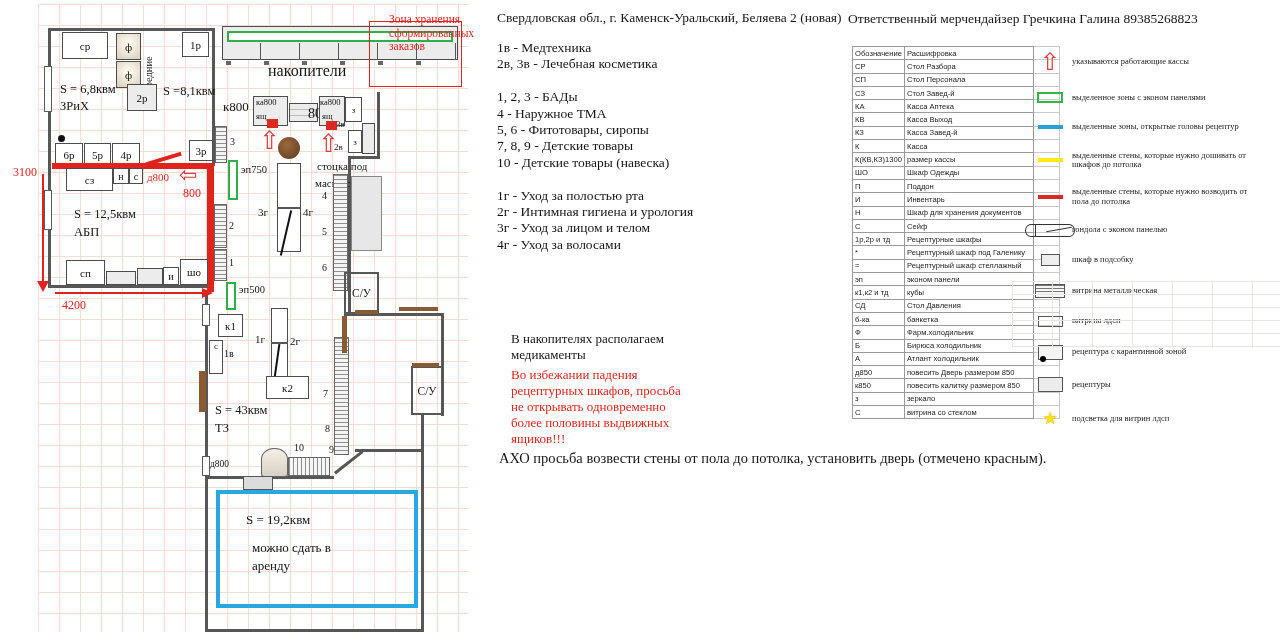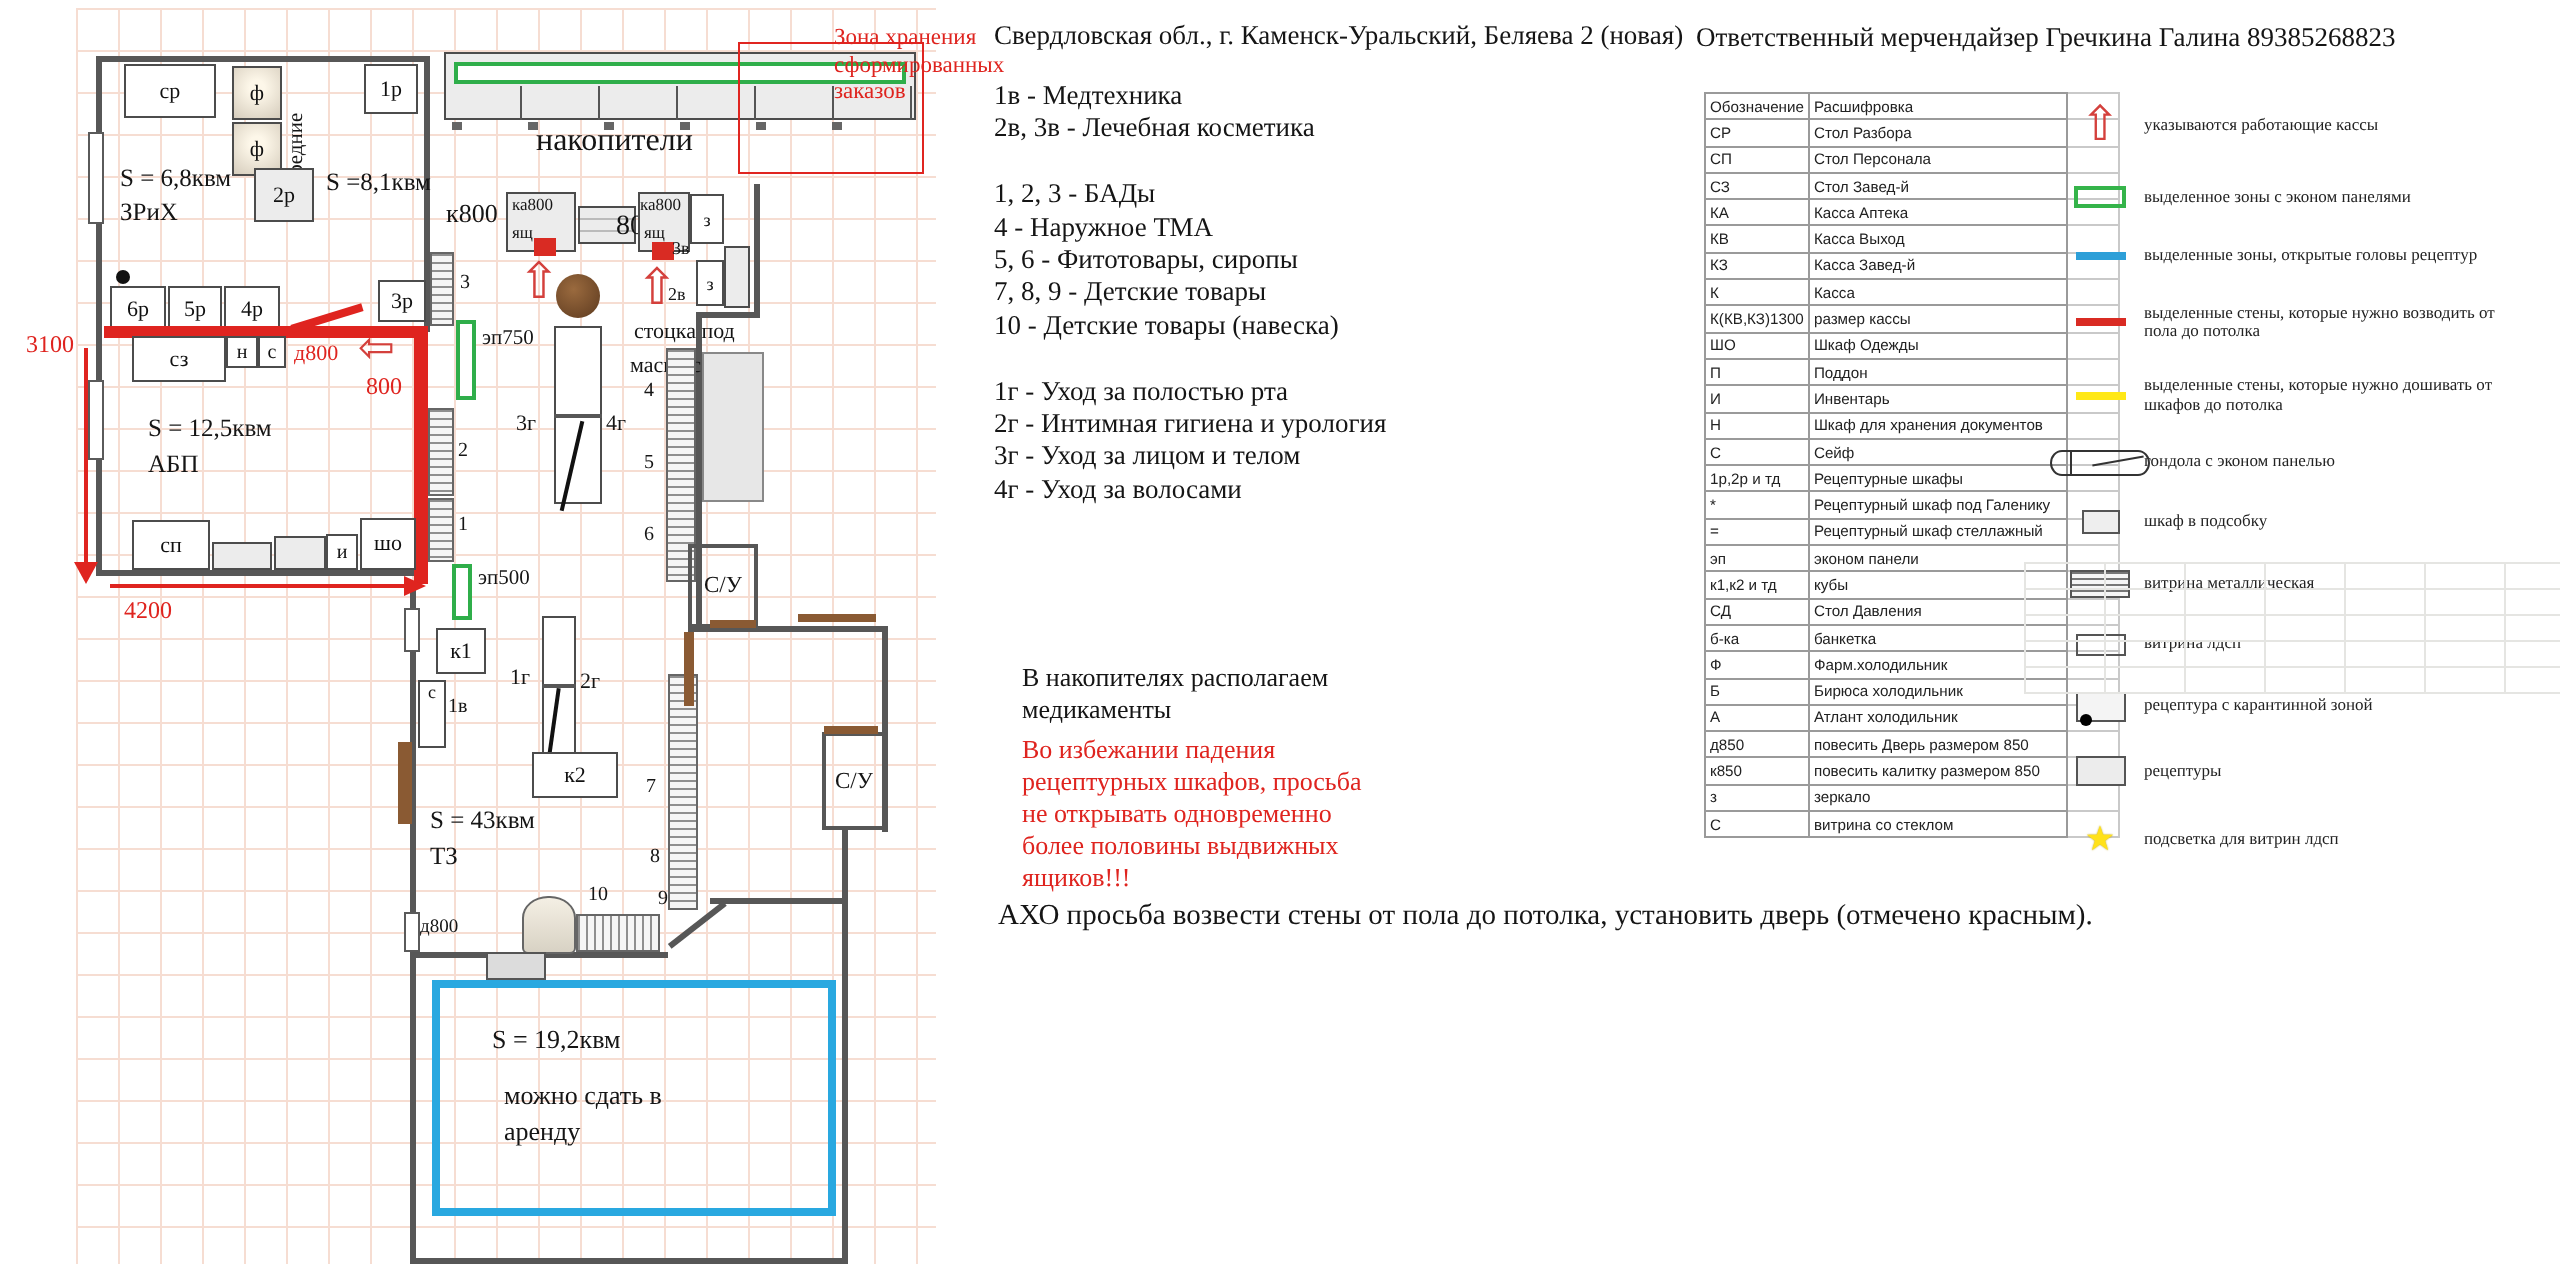--- a/index.html
+++ b/index.html
@@ -9,21 +9,21 @@
   .grid-bg{position:absolute;background-image:
       repeating-linear-gradient(90deg,#f6ddd2 0 1px,transparent 1px 21px),
       repeating-linear-gradient(180deg,#f6ddd2 0 1px,transparent 1px 21px);}
   .wall{position:absolute;background:#575757;}
   .rwall{position:absolute;background:#df241f;}
   .box{position:absolute;border:1.4px solid #4c4c4c;background:#fff;display:flex;
        align-items:center;justify-content:center;font-size:11px;color:#111;box-sizing:border-box;}
   .box.gray{background:#ececec;}
   .box.beige{background:radial-gradient(circle at 50% 40%,#fdf7e9 20%,#d8cfbf 95%);}
   .lbl{position:absolute;white-space:nowrap;color:#151515;font-size:11px;line-height:1.08;}
-  .wrap{white-space:normal;margin-left:28px;}
+  .wrap{white-space:normal;}
   .red-t{color:#df241f;}
   .hatchV{position:absolute;border:1px solid #666;box-sizing:border-box;
           background:repeating-linear-gradient(180deg,#8f8f8f 0 1px,#f5f5f5 1px 4px);}
   .hatchH{position:absolute;border:1px solid #666;box-sizing:border-box;
           background:repeating-linear-gradient(90deg,#8f8f8f 0 1px,#f5f5f5 1px 4px);}
   .greenbox{position:absolute;border:2.6px solid #2fae4a;background:#fff;box-sizing:border-box;}
   .door-w{position:absolute;background:#fff;border:1px solid #5a5a5a;box-sizing:border-box;}
   .brown{position:absolute;background:#8a5a33;}
   .redsq{position:absolute;background:#d92b23;}
   .uparrow{position:absolute;color:#d4403c;font-family:"DejaVu Sans",sans-serif;font-size:25px;line-height:1;}
@@ -494,34 +494,34 @@
 
       <div class="sym-row">
         <span class="sym-icon">
           <span class="blue-line-icon"></span>
         </span>
         <span class="sym-label">выделенные зоны, открытые головы рецептур</span>
       </div>
 
       <div class="sym-row">
         <span class="sym-icon">
+          <span class="yellow-line-icon"></span>
+        </span>
+        <span class="sym-label">выделенные стены, которые нужно дошивать от шкафов до потолка</span>
+      </div>
+
+      <div class="sym-row">
+        <span class="sym-icon">
           <span class="red-line-icon"></span>
         </span>
         <span class="sym-label">выделенные стены, которые нужно возводить от пола до потолка</span>
       </div>
 
       <div class="sym-row">
         <span class="sym-icon">
-          <span class="yellow-line-icon"></span>
-        </span>
-        <span class="sym-label">выделенные стены, которые нужно дошивать от шкафов до потолка</span>
-      </div>
-
-      <div class="sym-row">
-        <span class="sym-icon">
           <span class="gondola-icon"></span>
         </span>
         <span class="sym-label">гондола с эконом панелью</span>
       </div>
 
       <div class="sym-row">
         <span class="sym-icon">
           <span class="cabinet-icon"></span>
         </span>
         <span class="sym-label">шкаф в подсобку</span>

